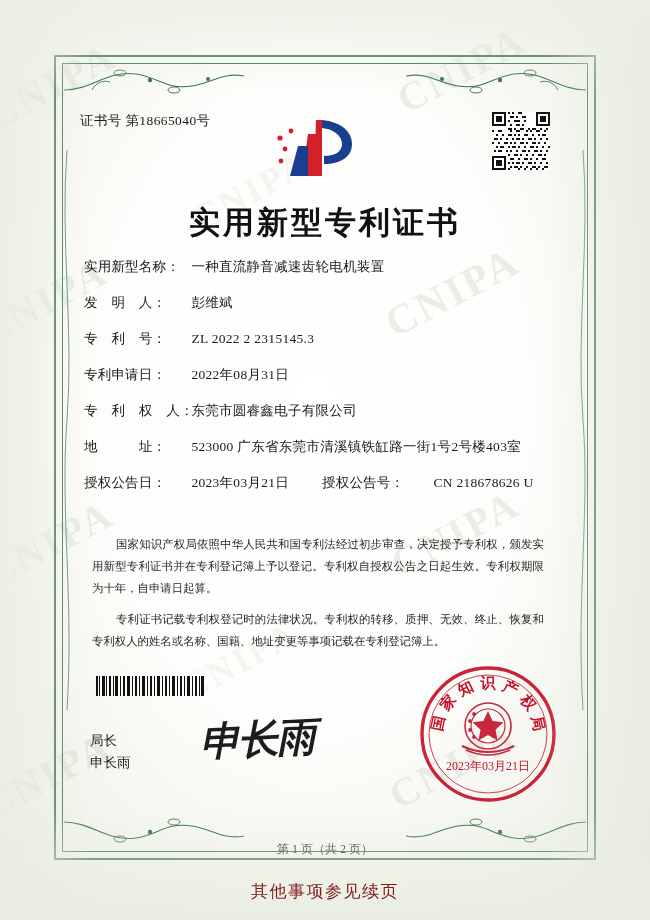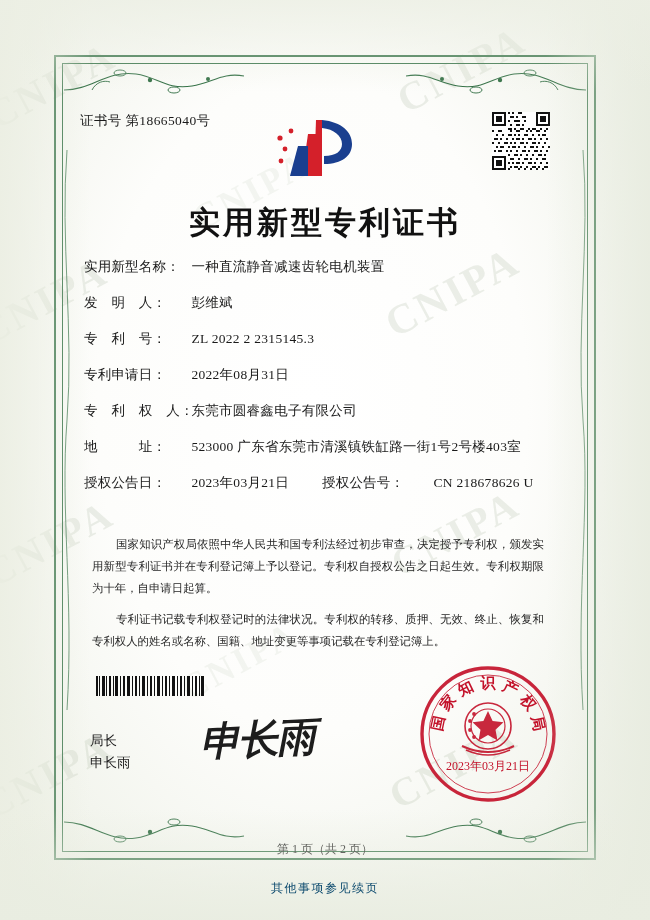--- a/index.html
+++ b/index.html
@@ -189,22 +189,22 @@
     text-align: center;
     font-family: "Liberation Serif", serif;
     font-size: 12px;
     color: #1a1a1a;
   }
   .footnote {
     position: absolute;
     left: 0; right: 0; top: 880px;
     text-align: center;
     font-family: "Liberation Serif", serif;
-    font-size: 12px;
-    color: #0c4a6e;
+    font-size: 17px;
+    color: #7f1d1d;
     letter-spacing: 1.5px;
   }
 </style>
 </head>
 <body>
 
 <div class="cert-page">
 
   <div class="watermarks">
     <div class="wm" style="left:-18px; top:62px;  font-size:40px;">CNIPA</div>

